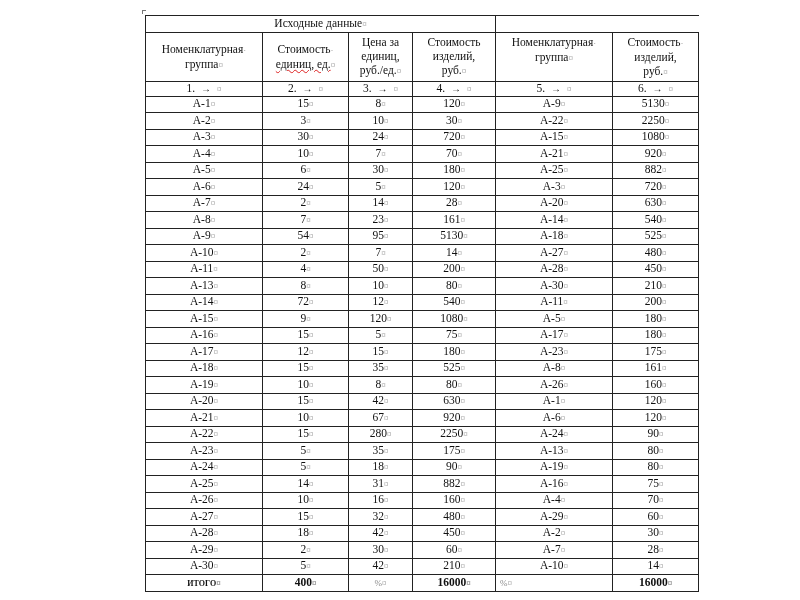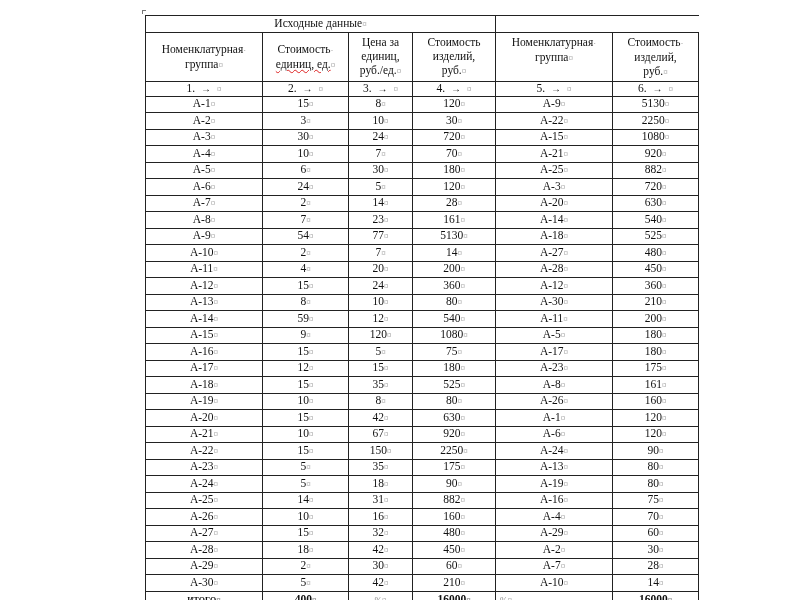--- a/index.html
+++ b/index.html
@@ -144,60 +144,52 @@
         <td><span>А-8</span><span class="pil">¤</span></td>
         <td><span>7</span><span class="pil">¤</span></td>
         <td><span>23</span><span class="pil">¤</span></td>
         <td><span>161</span><span class="pil">¤</span></td>
         <td><span>А-14</span><span class="pil">¤</span></td>
         <td><span>540</span><span class="pil">¤</span></td>
       </tr>
       <tr>
         <td><span>А-9</span><span class="pil">¤</span></td>
         <td><span>54</span><span class="pil">¤</span></td>
-        <td><span>77</span><span class="pil">¤</span></td>
+        <td><span>95</span><span class="pil">¤</span></td>
         <td><span>5130</span><span class="pil">¤</span></td>
         <td><span>А-18</span><span class="pil">¤</span></td>
         <td><span>525</span><span class="pil">¤</span></td>
       </tr>
       <tr>
         <td><span>А-10</span><span class="pil">¤</span></td>
         <td><span>2</span><span class="pil">¤</span></td>
         <td><span>7</span><span class="pil">¤</span></td>
         <td><span>14</span><span class="pil">¤</span></td>
         <td><span>А-27</span><span class="pil">¤</span></td>
         <td><span>480</span><span class="pil">¤</span></td>
       </tr>
       <tr>
         <td><span>А-11</span><span class="pil">¤</span></td>
         <td><span>4</span><span class="pil">¤</span></td>
-        <td><span>20</span><span class="pil">¤</span></td>
+        <td><span>50</span><span class="pil">¤</span></td>
         <td><span>200</span><span class="pil">¤</span></td>
         <td><span>А-28</span><span class="pil">¤</span></td>
         <td><span>450</span><span class="pil">¤</span></td>
       </tr>
       <tr>
-        <td><span>А-12</span><span class="pil">¤</span></td>
-        <td><span>15</span><span class="pil">¤</span></td>
-        <td><span>24</span><span class="pil">¤</span></td>
-        <td><span>360</span><span class="pil">¤</span></td>
-        <td><span>А-12</span><span class="pil">¤</span></td>
-        <td><span>360</span><span class="pil">¤</span></td>
-      </tr>
-      <tr>
         <td><span>А-13</span><span class="pil">¤</span></td>
         <td><span>8</span><span class="pil">¤</span></td>
         <td><span>10</span><span class="pil">¤</span></td>
         <td><span>80</span><span class="pil">¤</span></td>
         <td><span>А-30</span><span class="pil">¤</span></td>
         <td><span>210</span><span class="pil">¤</span></td>
       </tr>
       <tr>
         <td><span>А-14</span><span class="pil">¤</span></td>
-        <td><span>59</span><span class="pil">¤</span></td>
+        <td><span>72</span><span class="pil">¤</span></td>
         <td><span>12</span><span class="pil">¤</span></td>
         <td><span>540</span><span class="pil">¤</span></td>
         <td><span>А-11</span><span class="pil">¤</span></td>
         <td><span>200</span><span class="pil">¤</span></td>
       </tr>
       <tr>
         <td><span>А-15</span><span class="pil">¤</span></td>
         <td><span>9</span><span class="pil">¤</span></td>
         <td><span>120</span><span class="pil">¤</span></td>
         <td><span>1080</span><span class="pil">¤</span></td>
@@ -248,21 +240,21 @@
         <td><span>А-21</span><span class="pil">¤</span></td>
         <td><span>10</span><span class="pil">¤</span></td>
         <td><span>67</span><span class="pil">¤</span></td>
         <td><span>920</span><span class="pil">¤</span></td>
         <td><span>А-6</span><span class="pil">¤</span></td>
         <td><span>120</span><span class="pil">¤</span></td>
       </tr>
       <tr>
         <td><span>А-22</span><span class="pil">¤</span></td>
         <td><span>15</span><span class="pil">¤</span></td>
-        <td><span>150</span><span class="pil">¤</span></td>
+        <td><span>280</span><span class="pil">¤</span></td>
         <td><span>2250</span><span class="pil">¤</span></td>
         <td><span>А-24</span><span class="pil">¤</span></td>
         <td><span>90</span><span class="pil">¤</span></td>
       </tr>
       <tr>
         <td><span>А-23</span><span class="pil">¤</span></td>
         <td><span>5</span><span class="pil">¤</span></td>
         <td><span>35</span><span class="pil">¤</span></td>
         <td><span>175</span><span class="pil">¤</span></td>
         <td><span>А-13</span><span class="pil">¤</span></td>

